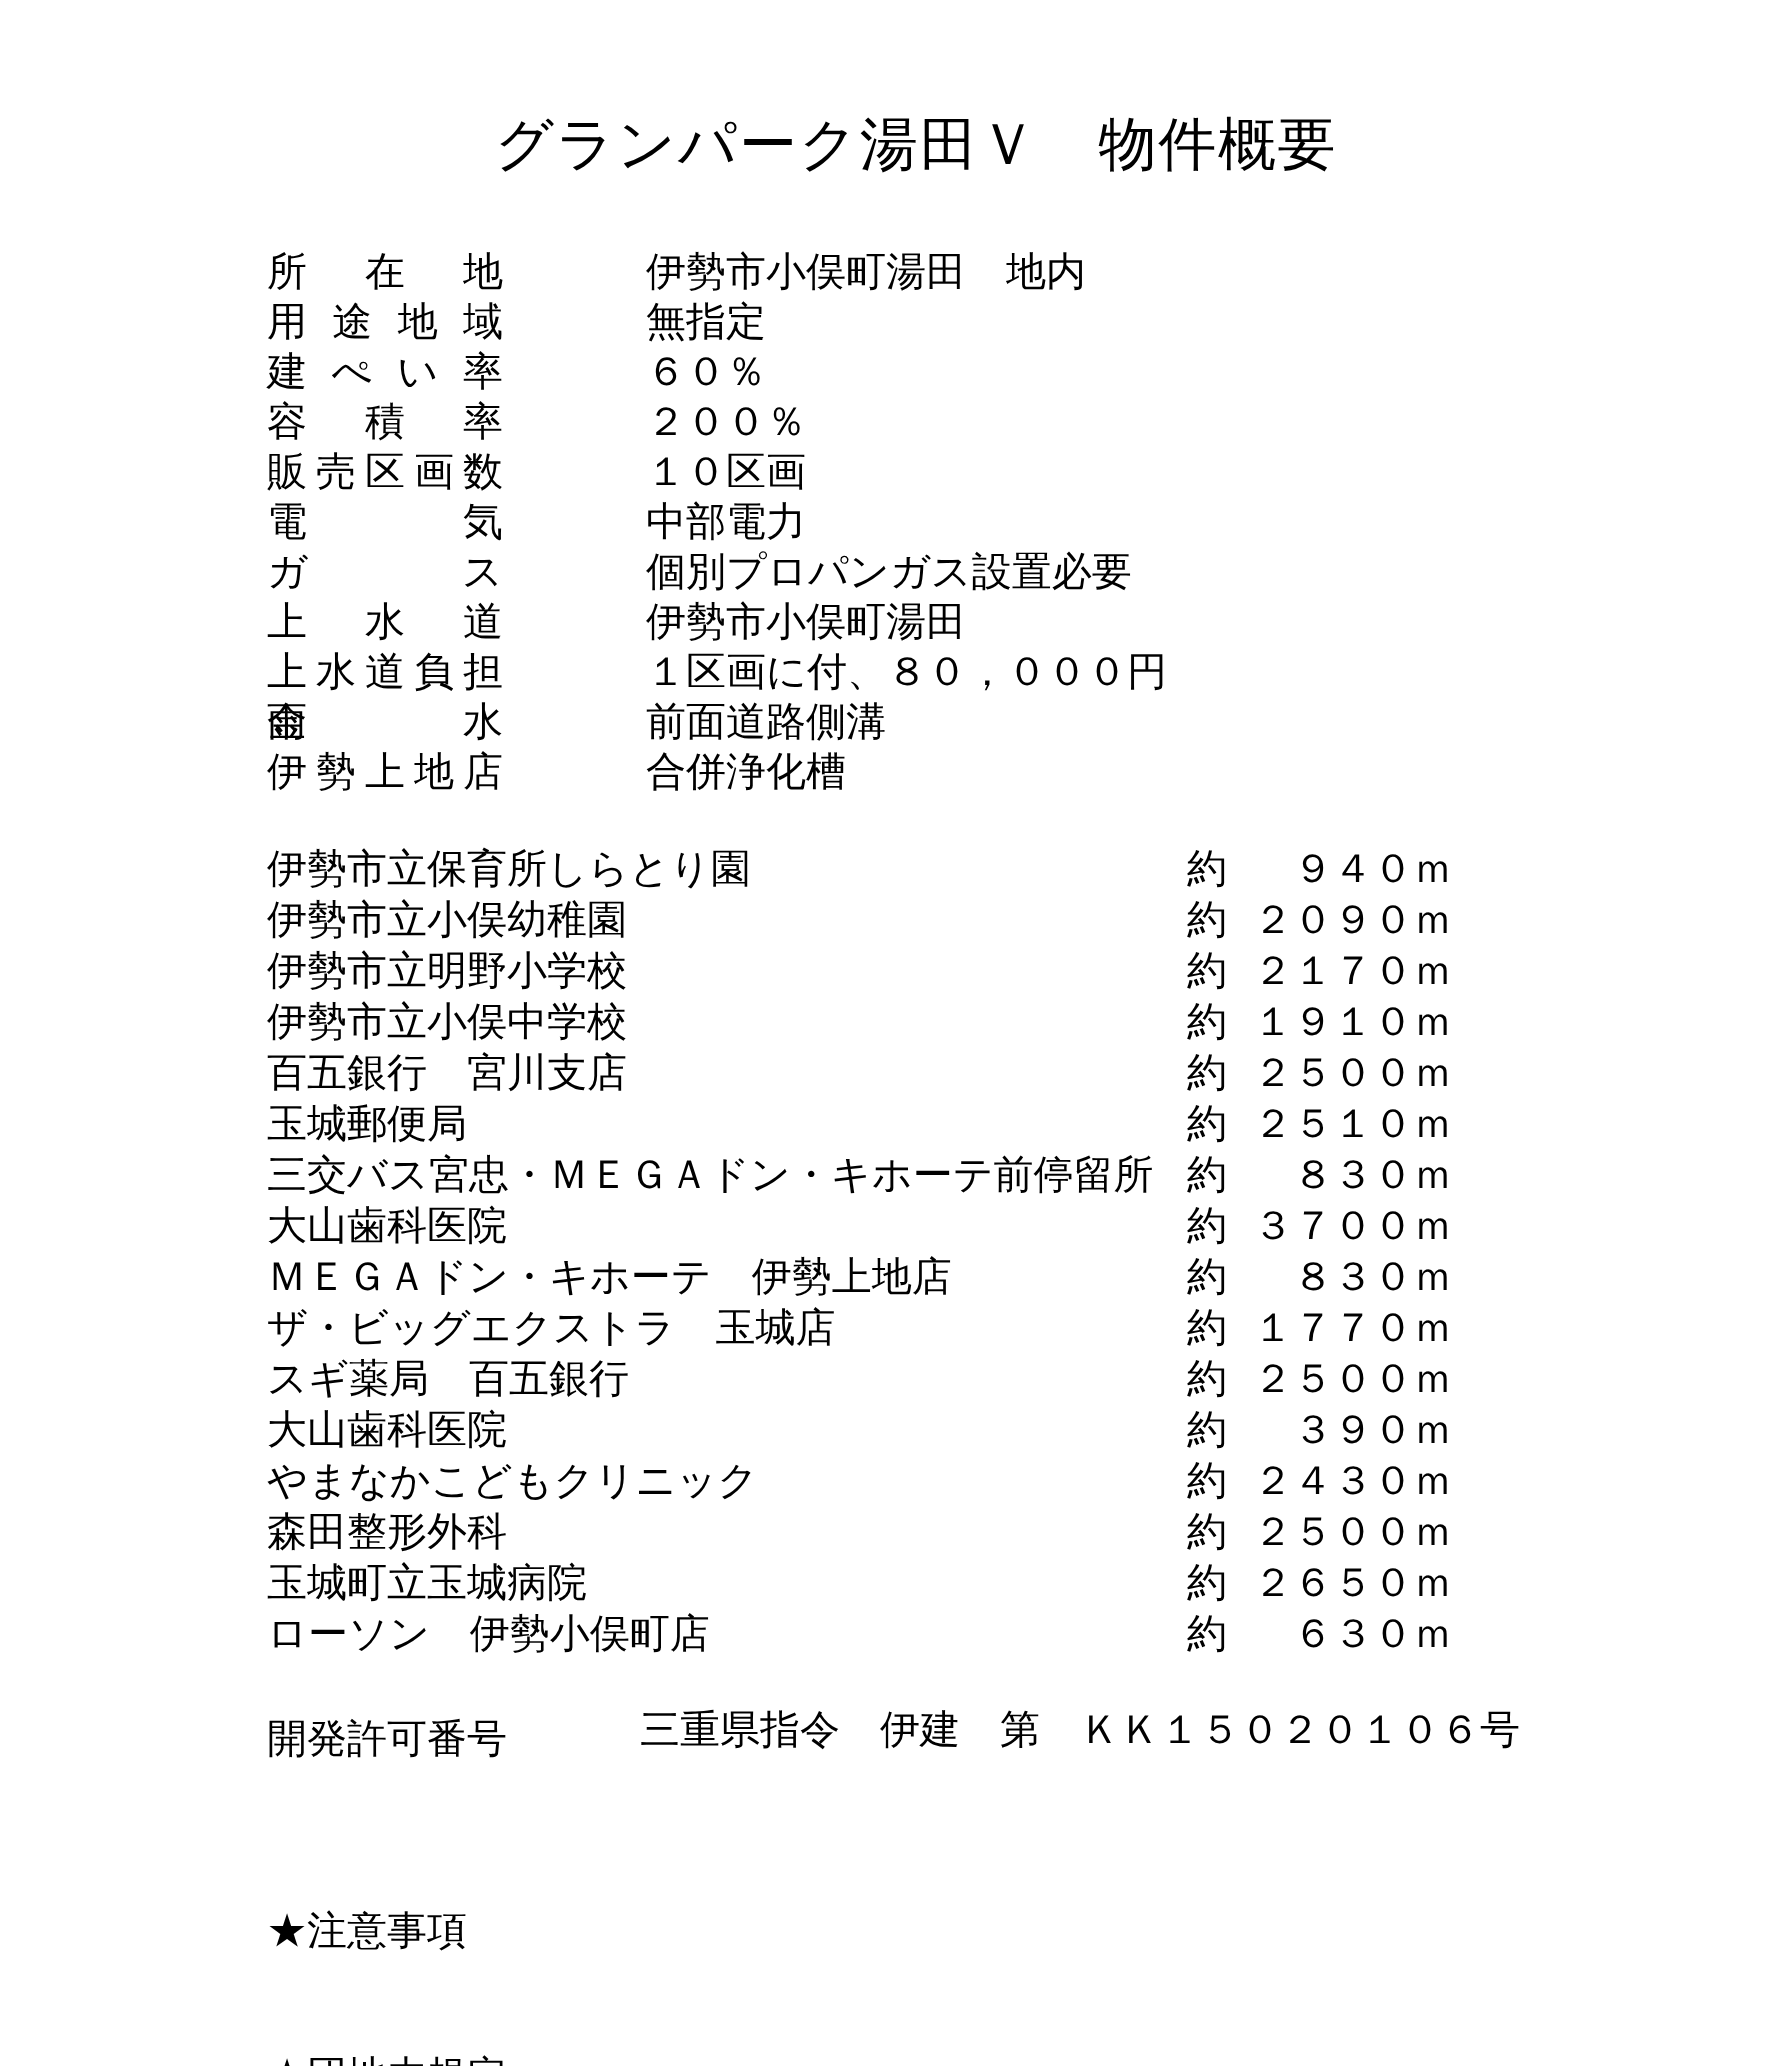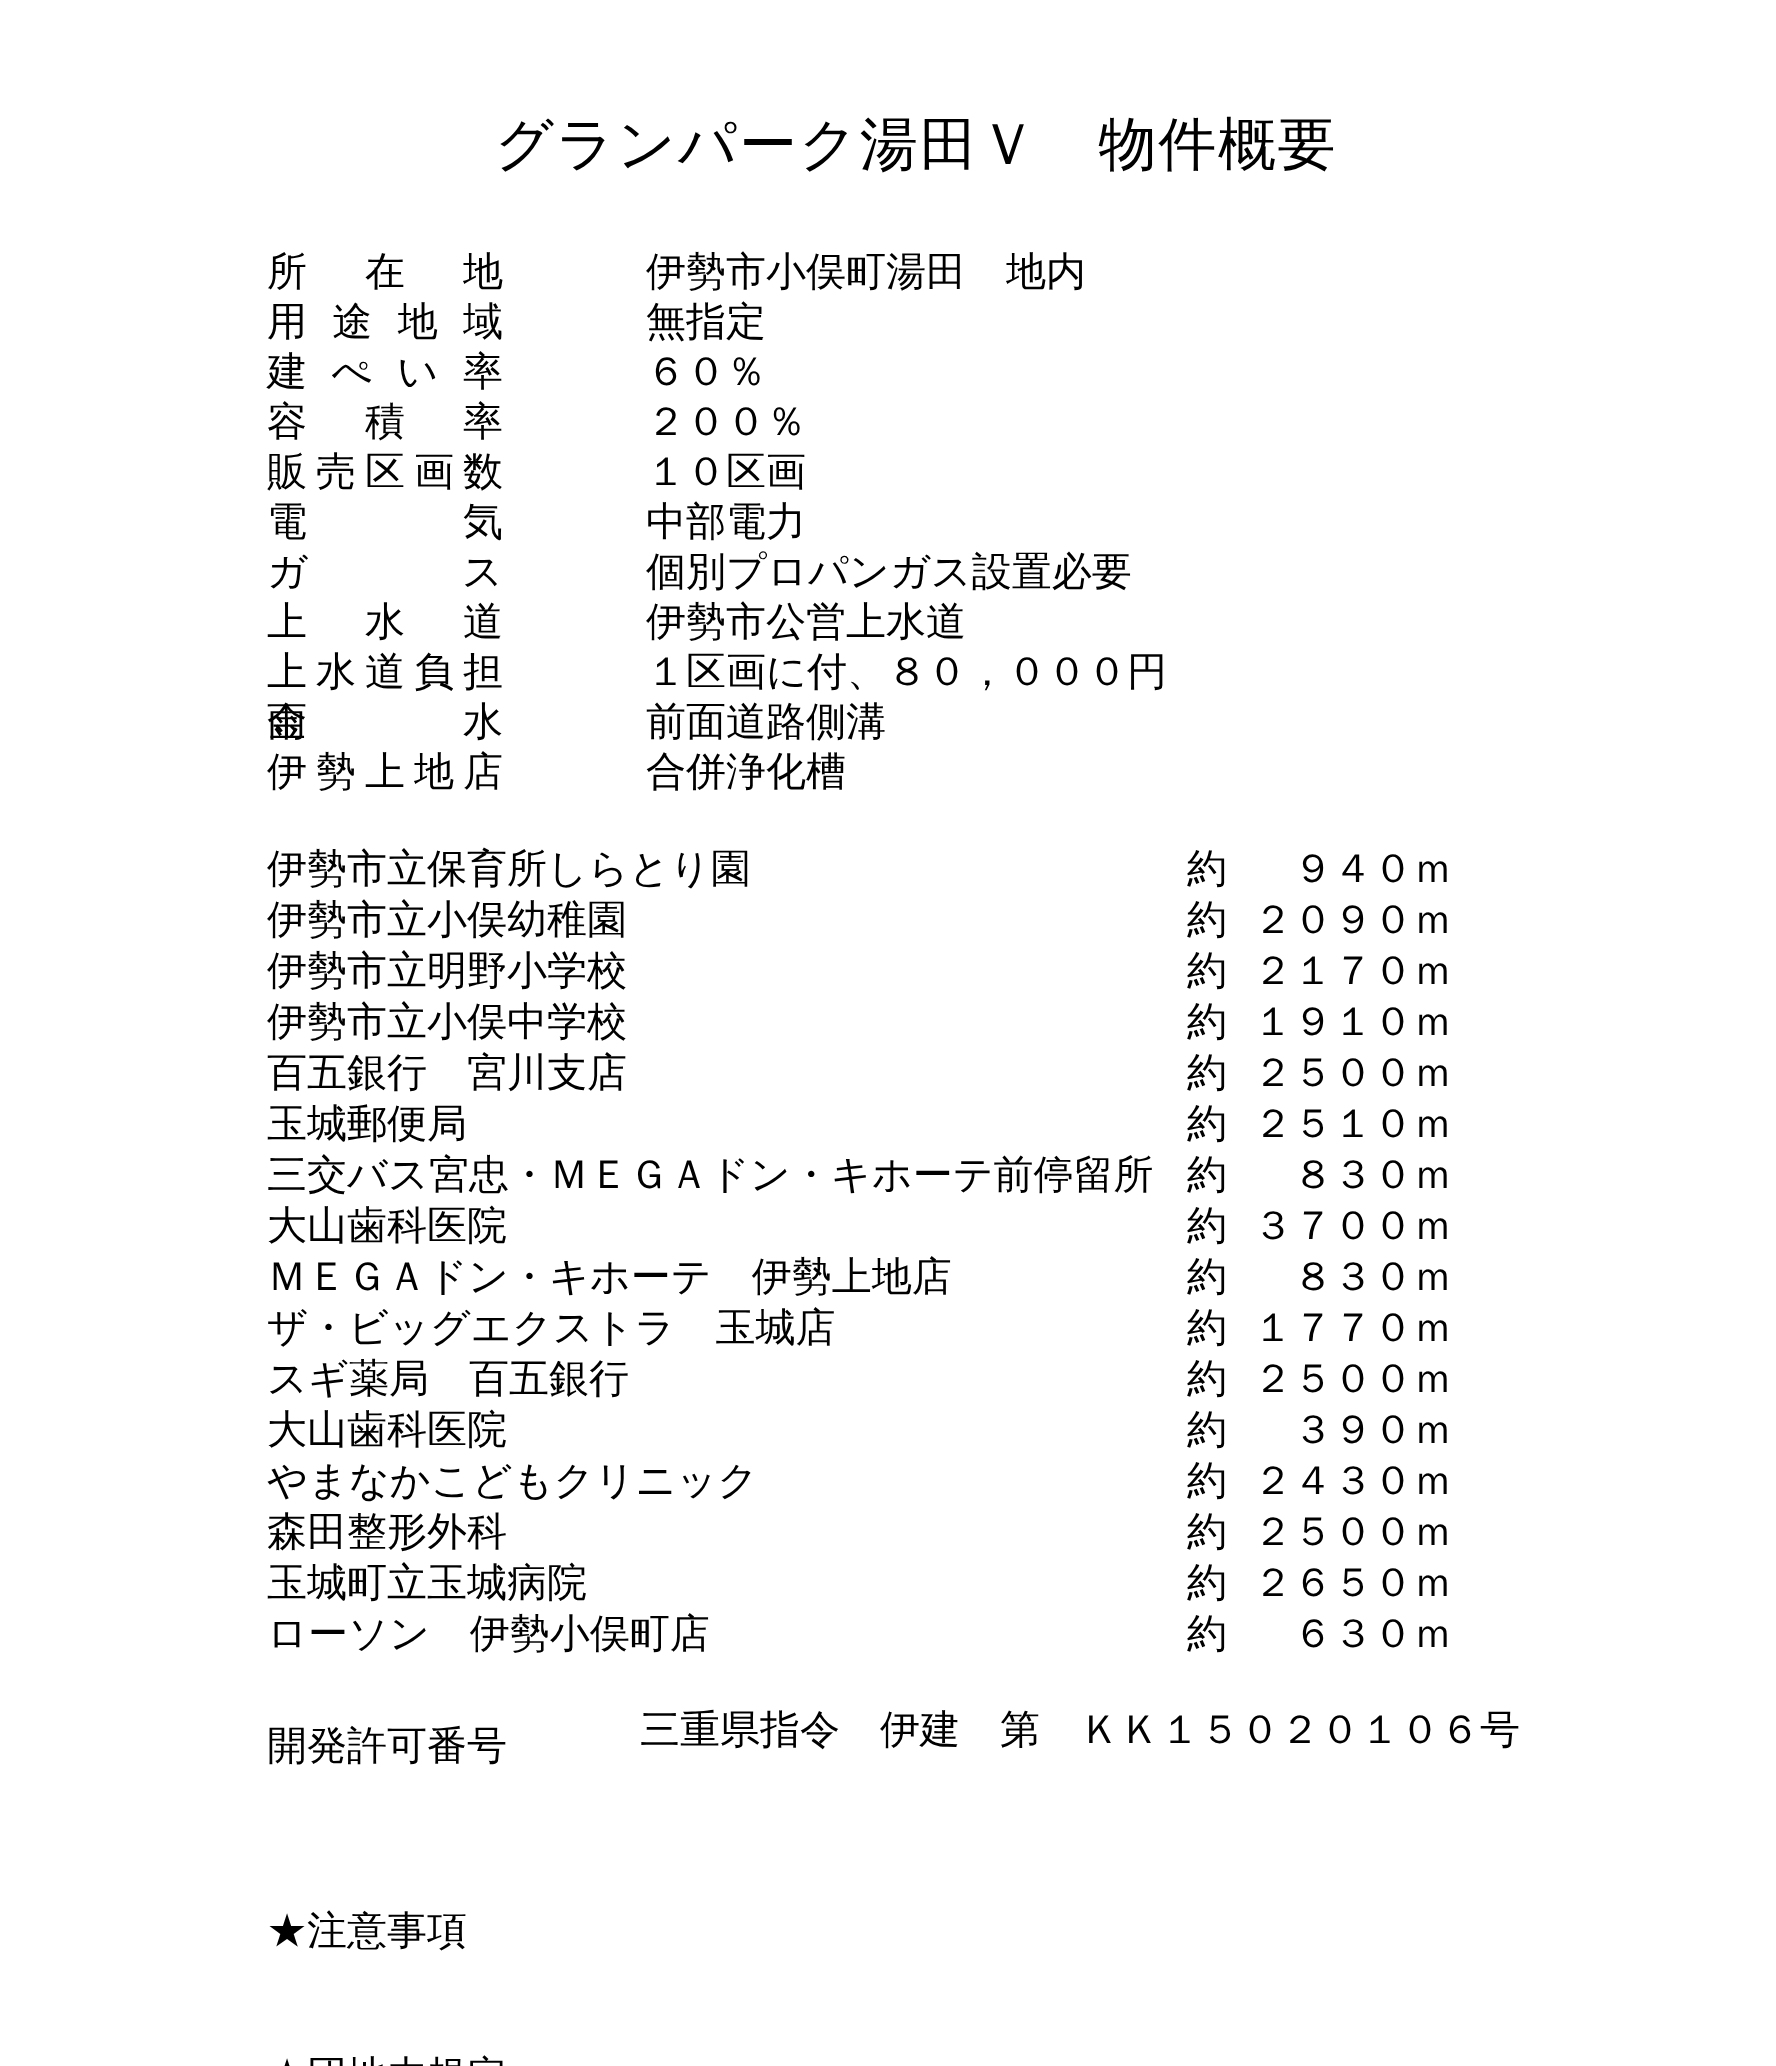--- a/index.html
+++ b/index.html
@@ -20,21 +20,21 @@
   }
   .pvalue{position:absolute;left:379px;top:0;white-space:nowrap;}
   
   .facilities{position:absolute;left:267px;top:843px;}
   .frow{position:relative;height:51px;line-height:51px;font-size:40px;}
   .fname{position:absolute;left:0;top:0;white-space:nowrap;}
   .fapprox{position:absolute;left:920px;top:0;}
   .fdist{position:absolute;left:963px;top:0;width:223px;text-align:right;white-space:nowrap;}
   
   .permit{position:absolute;left:267px;top:1704px;height:51px;line-height:51px;font-size:40px;width:1322px;}
-  .permit-label{position:absolute;left:0;top:16px;white-space:nowrap;text-align:center;}
+  .permit-label{position:absolute;left:0;top:9px;white-space:nowrap;text-align:center;}
   .permit-value{position:absolute;left:349px;top:0;white-space:nowrap;margin-left:24px;}
   
   .notes-heading{position:absolute;left:267px;top:1906px;height:49px;line-height:49px;font-size:40px;white-space:nowrap;}
   .notes{position:absolute;left:308px;top:1855px;}
   .note-line{height:49px;line-height:49px;font-size:40px;white-space:nowrap;}
   
   .rules-heading{position:absolute;left:267px;top:2050px;height:52px;line-height:52px;font-size:40px;white-space:nowrap;}
 </style>
 </head>
 <body>
@@ -67,21 +67,21 @@
     <div class="prow">
         <span class="plabel">電気</span>
         <span class="pvalue">中部電力</span>
       </div>
     <div class="prow">
         <span class="plabel">ガス</span>
         <span class="pvalue">個別プロパンガス設置必要</span>
       </div>
     <div class="prow">
         <span class="plabel">上水道</span>
-        <span class="pvalue">伊勢市公営上水道</span>
+        <span class="pvalue">伊勢市小俣町湯田</span>
       </div>
     <div class="prow">
         <span class="plabel">上水道負担金</span>
         <span class="pvalue">１区画に付、８０，０００円</span>
       </div>
     <div class="prow">
         <span class="plabel">雨水</span>
         <span class="pvalue">前面道路側溝</span>
       </div>
     <div class="prow">

